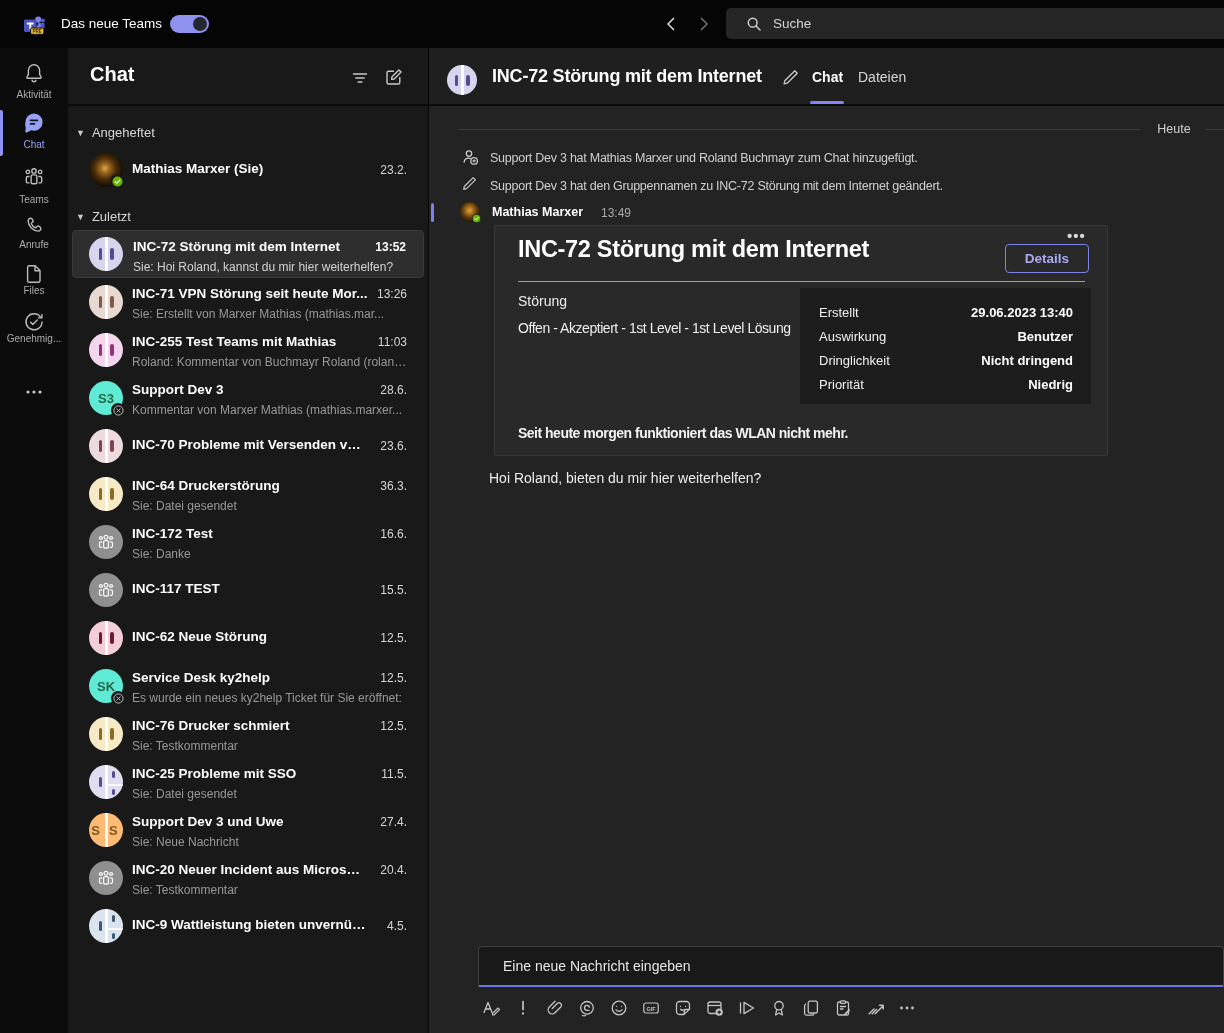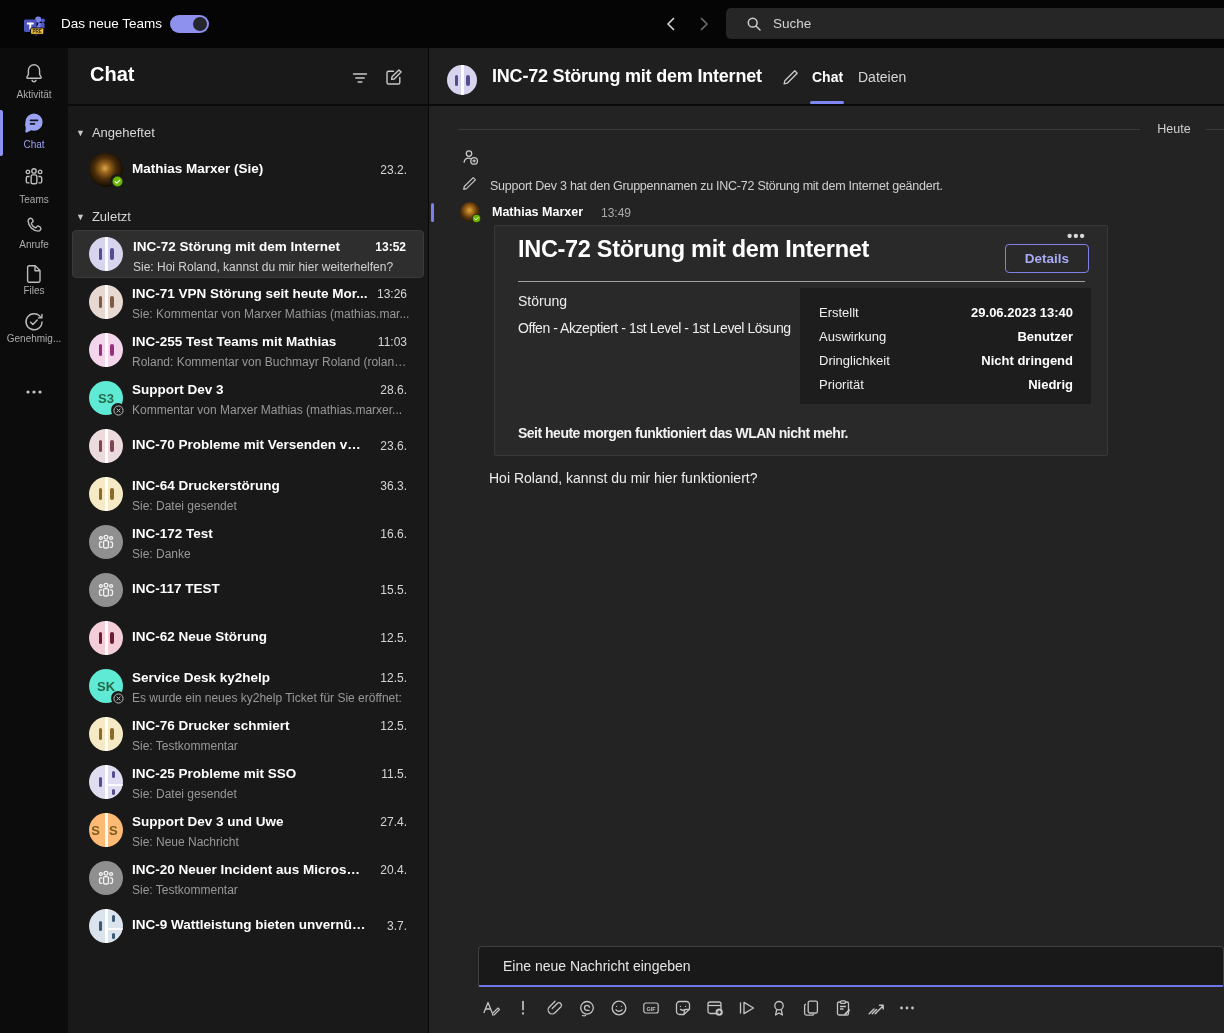--- a/index.html
+++ b/index.html
@@ -199,21 +199,21 @@
     <div class="sub bright">Sie: Hoi Roland, kannst du mir hier weiterhelfen?</div>
   </div>
   <div class="row" style="top:278px;">
     <div class="av tan">
         <div class="vstripe"></div>
         <div class="bar bl"></div>
         <div class="bar br"></div>
       </div>
     <div class="title">INC-71 VPN Störung seit heute Mor...</div>
     <div class="time">13:26</div>
-    <div class="sub">Sie: Kommentar von Marxer Mathias (mathias.mar...</div>
+    <div class="sub">Sie: Erstellt von Marxer Mathias (mathias.mar...</div>
   </div>
   <div class="row" style="top:326px;">
     <div class="av pnk">
         <div class="vstripe"></div>
         <div class="bar bl"></div>
         <div class="bar br"></div>
       </div>
     <div class="title">INC-255 Test Teams mit Mathias</div>
     <div class="time">11:03</div>
     <div class="sub">Roland: Kommentar von Buchmayr Roland (roland...</div>
@@ -351,21 +351,21 @@
   </div>
   <div class="row" style="top:902px;">
     <div class="av blu">
         <div class="vstripe"></div>
         <div class="hstripe"></div>
         <div class="bar b3l"></div>
         <div class="b3t"></div>
         <div class="b3b"></div>
       </div>
     <div class="title title1">INC-9 Wattleistung bieten unvernünfti...</div>
-    <div class="time" style="top:17px;">3.7.</div>
+    <div class="time" style="top:17px;">4.5.</div>
   </div>
 
   <div class="abs av lav" style="left:447px;top:65px;width:30px;height:30px;">
       <div class="vstripe" style="left:14px;"></div>
       <div class="bar bl" style="left:7.5px;top:10px;height:10.5px;"></div>
       <div class="bar br" style="right:7.5px;top:10px;height:10.5px;"></div>
     </div>
   <div class="abs" id="mtitle">INC-72 Störung mit dem Internet</div>
   <svg class="abs" style="left:781px;top:69px;" width="18" height="18" viewBox="0 0 18 18" fill="none" stroke="#c8c8c8" stroke-width="1.3">
       <path d="M13.8 1.8l2.4 2.4-10 10-3.1.7.7-3.1z" stroke-linejoin="round"></path>
@@ -376,20 +376,21 @@
 
   <div class="abs dline" style="left:458px;width:682px;"></div>
   <div class="abs" id="heute">Heute</div>
   <div class="abs dline" style="left:1206px;width:18px;"></div>
   <svg class="abs sysic" style="top:148px;" viewBox="0 0 18 18" fill="none" stroke="#c8c8c8" stroke-width="1.3">
       <circle cx="8" cy="5.6" r="2.7"></circle>
       <path d="M3 14.6c.4-2.6 2.1-4.4 4.6-4.4.8 0 1.5.2 2.1.5"></path>
       <circle cx="13.1" cy="12.9" r="3.3" fill="#232323"></circle>
       <path d="M13.1 11.3v3.2M11.5 12.9h3.2" stroke="#c8c8c8" stroke-width="1.1"></path>
     </svg>
+  <div class="abs systx" style="top:151px;">Support Dev 3 hat Mathias Marxer und Roland Buchmayr zum Chat hinzugefügt.</div>
   <svg class="abs sysic" style="top:176px;width:16px;height:16px;" viewBox="0 0 16 16" fill="none" stroke="#c8c8c8" stroke-width="1.2">
       <path d="M12.2 1.6l2.2 2.2-8.9 8.9-2.8.6.6-2.8z" stroke-linejoin="round"></path>
     </svg>
   <div class="abs systx" style="top:179px;">Support Dev 3 hat den Gruppennamen zu INC-72 Störung mit dem Internet geändert.</div>
 
   <div class="abs" id="newbar"></div>
   <div class="abs" id="msgav"></div>
   <svg class="abs" style="left:472px;top:214px;" width="9" height="9" viewBox="0 0 11 11">
       <circle cx="5.5" cy="5.5" r="5" fill="#6bb700" stroke="#232323" stroke-width="1"></circle>
       <path d="M3.2 5.6l1.6 1.6 3-3" stroke="#fff" stroke-width="1.1" fill="none" stroke-linecap="round" stroke-linejoin="round"></path>
@@ -409,21 +410,21 @@
         <div class="fv" style="top:17px;">29.06.2023 13:40</div>
       <div class="fl" style="top:41px;">Auswirkung</div>
         <div class="fv" style="top:41px;">Benutzer</div>
       <div class="fl" style="top:65px;">Dringlichkeit</div>
         <div class="fv" style="top:65px;">Nicht dringend</div>
       <div class="fl" style="top:89px;">Priorität</div>
         <div class="fv" style="top:89px;">Niedrig</div>
     </div>
     <div class="abs" id="seit">Seit heute morgen funktioniert das WLAN nicht mehr.</div>
   </div>
-  <div class="abs" id="hoi">Hoi Roland, kannst du mir hier funktioniert?</div>
+  <div class="abs" id="hoi">Hoi Roland, bieten du mir hier weiterhelfen?</div>
 
   <div class="abs" id="compose"><span style="margin-left:24px;">Eine neue Nachricht eingeben</span></div>
   <svg class="abs tico" style="left:482px;" viewBox="0 0 18 18" fill="none" stroke="#c4c4c4" stroke-width="1.3">
       <path d="M2 13.5L6 3.5l4 10M3.5 10h5" stroke-linecap="round" stroke-linejoin="round"></path>
       <path d="M10.5 14.5l5.5-5.5 1.5 1.5-5.5 5.5h-1.5z" stroke-width="1.1" stroke-linejoin="round"></path>
     </svg>
   <svg class="abs tico" style="left:514px;" viewBox="0 0 18 18" stroke="#c4c4c4" fill="none">
       <path d="M9 2.5v8" stroke-width="1.7" stroke-linecap="round"></path>
       <circle cx="9" cy="14.5" r="1.15" fill="#c4c4c4" stroke="none"></circle>
     </svg>

